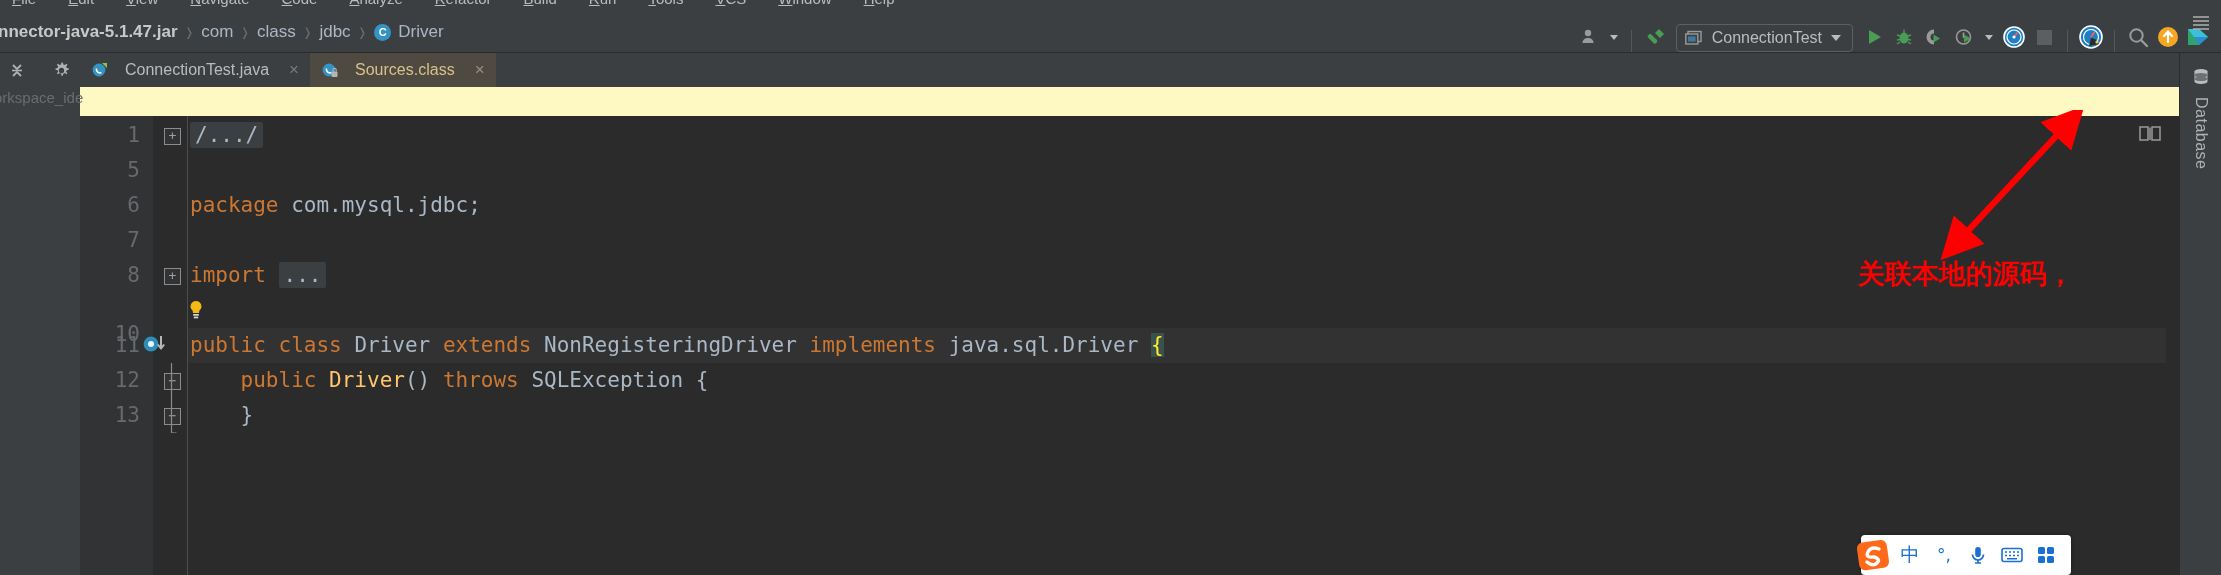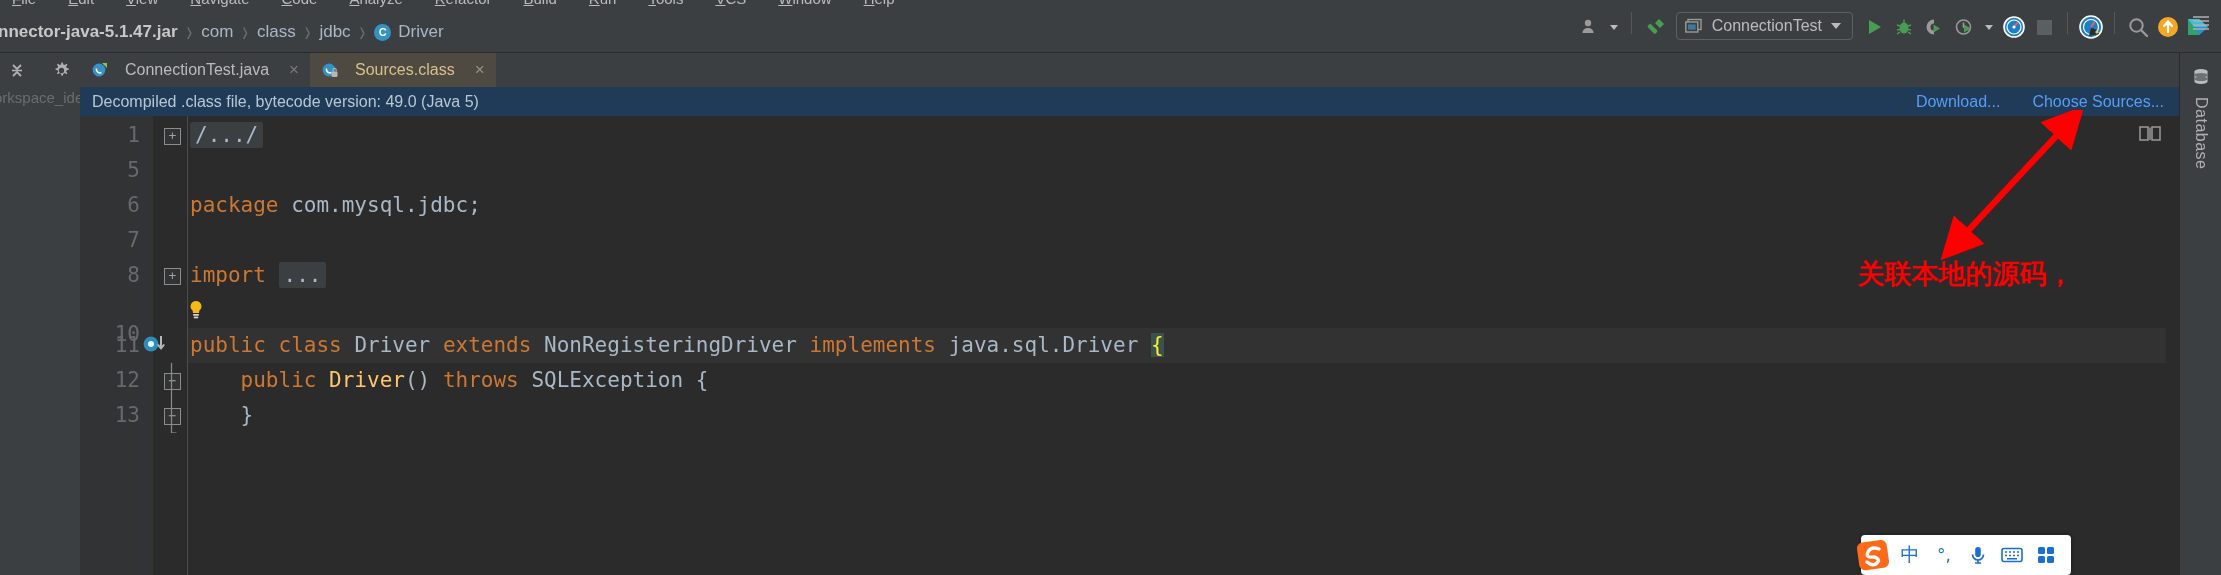--- a/index.html
+++ b/index.html
@@ -55,21 +55,21 @@
   }
   .cls-icon {
     width: 17px; height: 17px; border-radius: 50%;
     background: #3592c4; color: #ffffff;
     font-size: 11px; font-weight: bold;
     display: flex; align-items: center; justify-content: center;
     flex: none;
   }
 
   .navbar-right {
-    margin-left: auto; display: flex; align-items: flex-start; gap: 0;
+    margin-left: auto; display: flex; align-items: flex-end; gap: 0;
     padding-right: 8px; height: 100%;
   }
   .tb-btn {
     width: 30px; height: 30px;
     display: flex; align-items: center; justify-content: center;
     flex: none;
   }
   .tb-sep {
     width: 1px; height: 22px; background: #555759; margin: 0 8px; flex: none;
   }
@@ -457,27 +457,20 @@
           <circle cx="8" cy="9" r="6.4" fill="#3592c4"></circle>
           <path d="M10.5 11.5 a3.6 3.6 0 0 1 -5 -4" stroke="#ffffff" stroke-width="1.6" fill="none"></path>
           <rect x="10.5" y="10.5" width="6" height="5.5" rx="1" fill="#b6b6b6"></rect>
           <path d="M12 10.5 v-1.6 a1.6 1.6 0 0 1 3.2 0 v1.6" stroke="#b6b6b6" stroke-width="1.1" fill="none"></path>
         </svg>
         <span>Sources.class</span>
         <span class="tab-x">×</span>
       </div>
     </div>
 
-  <div class="banner">
-    <span class="banner-text">Decompiled .class file, bytecode version: 49.0 (Java 5)</span>
-    <div class="banner-links" id="banner-links">
-        <span class="banner-link">Download...</span>
-        <span class="banner-link">Choose Sources...</span>
-      </div>
-  </div>
 
   <div class="editor">
     <div class="gutter"></div>
     <div class="gutter2"></div>
     <div class="vsplit" style="left:107px"></div>
     <div class="code-area" id="code-area">
         <div class="line" style="top: 2px;">
           <div class="lnum">1</div>
           <div class="fold-box" style="left: 84px; top: 10px;">+</div>
           <div class="code"><span class="fold-ph">/.../</span></div>

